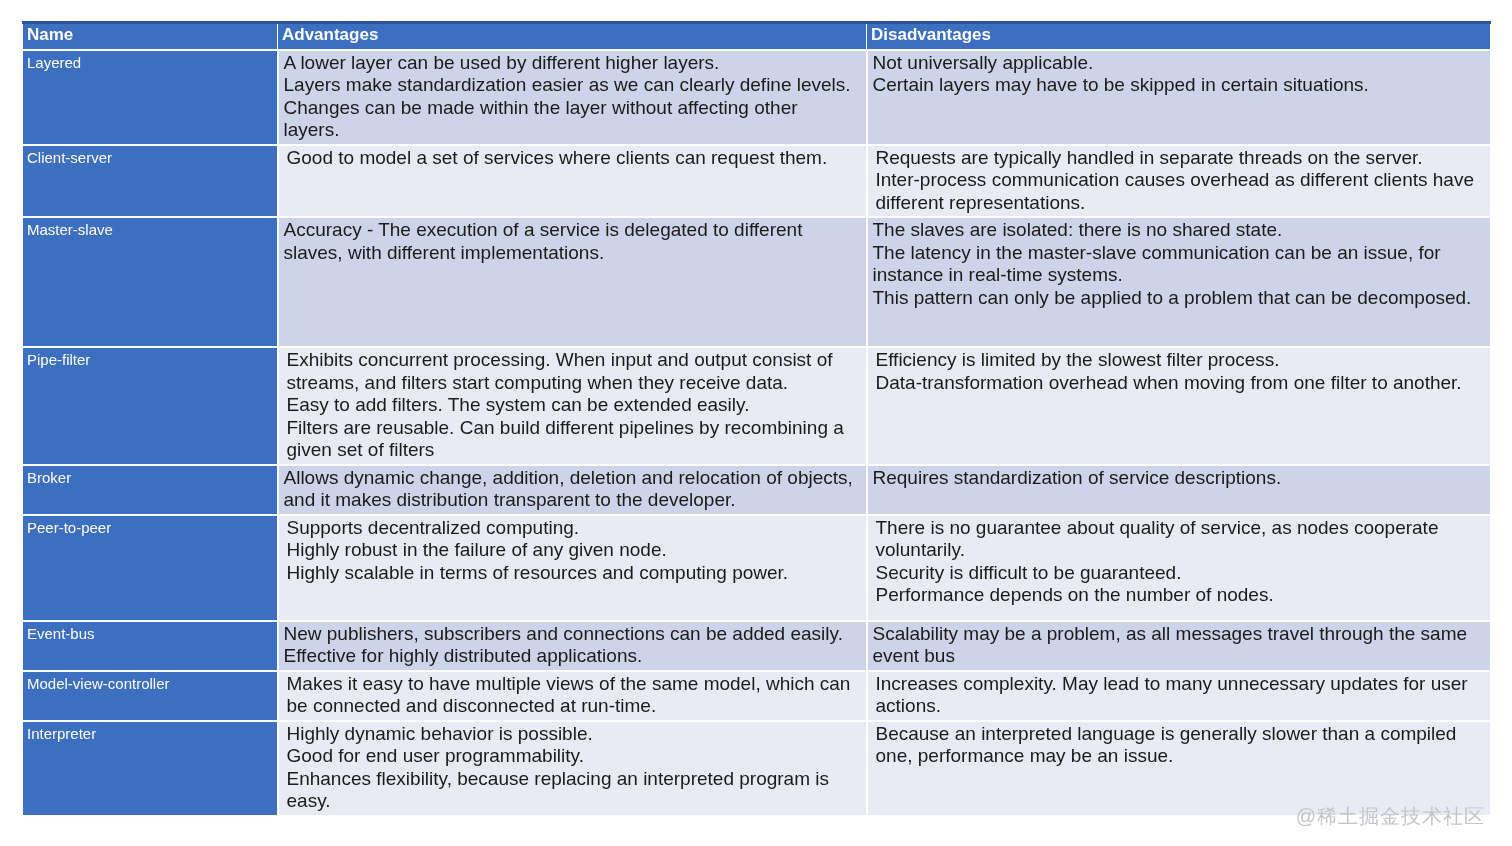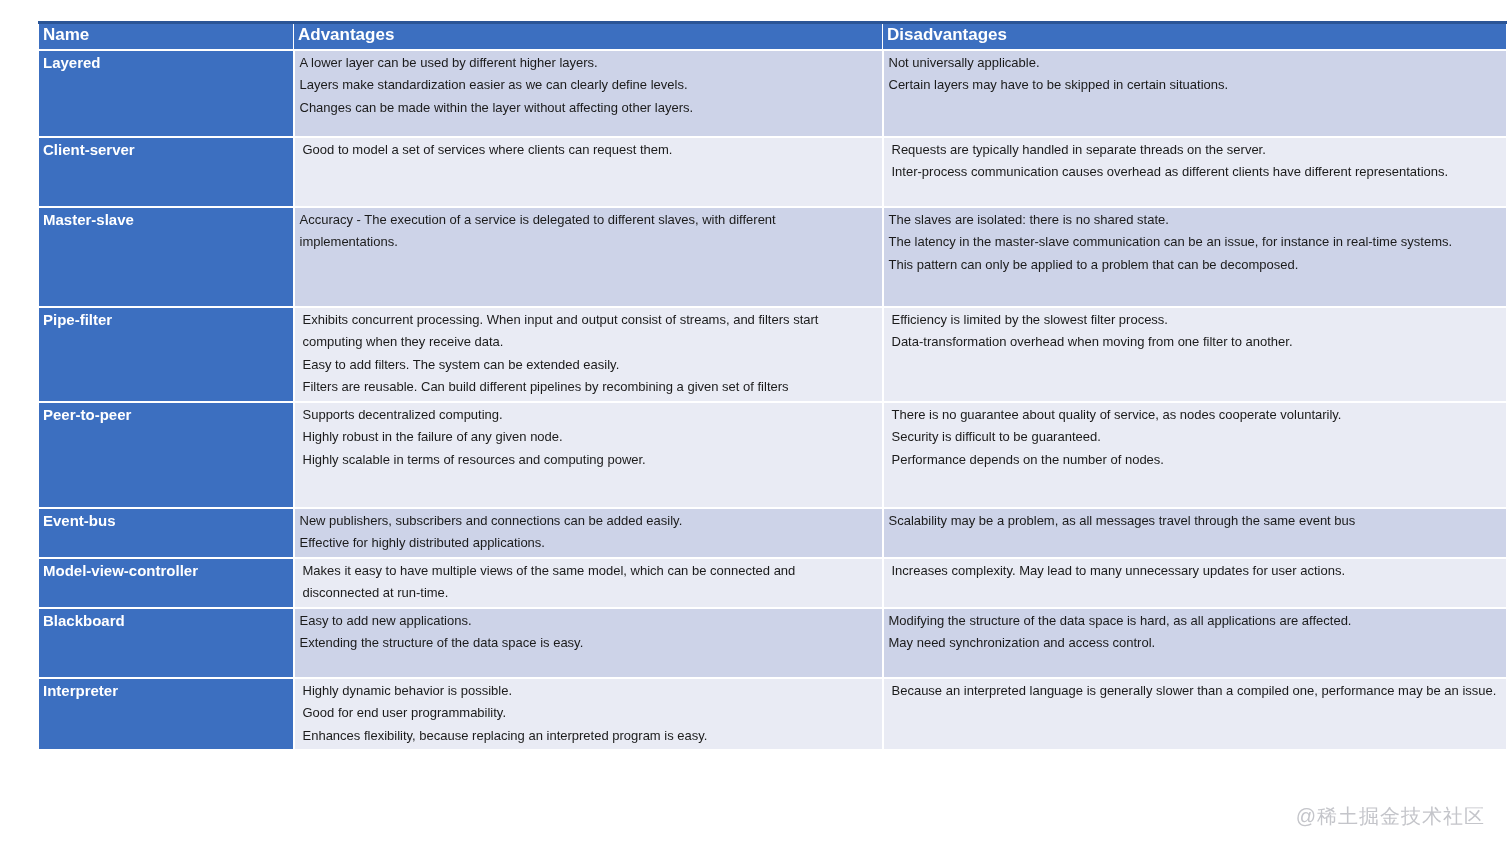--- a/index.html
+++ b/index.html
@@ -1,21 +1,21 @@
 <!DOCTYPE html>
 <html><head>
 <meta charset="utf-8">
 <style>
   * { margin: 0; padding: 0; box-sizing: border-box; }
   html, body { width: 1512px; height: 846px; background: #ffffff; overflow: hidden; }
   body { font-family: "Liberation Sans", "DejaVu Sans", sans-serif; position: relative; }
 
   .table-wrap {
     position: absolute;
-    left: 38px;
+    left: 22px;
     top: 21px;
     width: 1468px;
   }
 
   table.pattern-table {
     border-collapse: collapse;
     table-layout: fixed;
     width: 100%;
   }
 
@@ -37,30 +37,30 @@
     height: 24px;
     border-top: 3px solid #2B5596;
     border-left-width: 1px;
     border-right-width: 1px;
   }
 
   
   .pattern-table tbody th.name-cell {
     background: #3C6FC0;
     color: #ffffff;
-    font-weight: bold;
+    font-weight: normal;
     font-size: 15px;
     line-height: 22px;
     padding: 1px 4px 2px 4px;
     border-left-width: 1px;
   }
 
   
   .pattern-table tbody td {
-    font-size: 13px;
+    font-size: 19px;
     line-height: 22.5px;
     color: #1b1b1b;
     padding: 1px 8px 2px 5px;
     white-space: pre-line;
     border-right-width: 1px;
     margin-left: 32px;
   }
 
   tr.band-dark td  { background: #CDD3E8; }
   tr.band-light td { background: #E9EBF4; padding-left: 8px; }
@@ -100,34 +100,39 @@
 Changes can be made within the layer without affecting other layers.</td>
         <td>Not universally applicable.
 Certain layers may have to be skipped in certain situations.</td>
       </tr>
       <tr class="band-light" style="height:70px">
         <th class="name-cell">Client-server</th>
         <td>Good to model a set of services where clients can request them.</td>
         <td>Requests are typically handled in separate threads on the server.
 Inter-process communication causes overhead as different clients have different representations.</td>
       </tr>
-      <tr class="band-dark" style="height:100px">
+      <tr class="band-dark" style="height:130px">
         <th class="name-cell">Master-slave</th>
         <td>Accuracy - The execution of a service is delegated to different slaves, with different implementations.</td>
         <td>The slaves are isolated: there is no shared state.
 The latency in the master-slave communication can be an issue, for instance in real-time systems.
 This pattern can only be applied to a problem that can be decomposed.</td>
       </tr>
       <tr class="band-light" style="height:90px">
         <th class="name-cell">Pipe-filter</th>
         <td>Exhibits concurrent processing. When input and output consist of streams, and filters start computing when they receive data.
 Easy to add filters. The system can be extended easily.
 Filters are reusable. Can build different pipelines by recombining a given set of filters</td>
         <td>Efficiency is limited by the slowest filter process.
 Data-transformation overhead when moving from one filter to another.</td>
+      </tr>
+      <tr class="band-dark" style="height:50px">
+        <th class="name-cell">Broker</th>
+        <td>Allows dynamic change, addition, deletion and relocation of objects, and it makes distribution transparent to the developer.</td>
+        <td>Requires standardization of service descriptions.</td>
       </tr>
       <tr class="band-light" style="height:106px">
         <th class="name-cell">Peer-to-peer</th>
         <td>Supports decentralized computing.
 Highly robust in the failure of any given node.
 Highly scalable in terms of resources and computing power.</td>
         <td>There is no guarantee about quality of service, as nodes cooperate voluntarily.
 Security is difficult to be guaranteed.
 Performance depends on the number of nodes.</td>
       </tr>
@@ -135,27 +140,20 @@
         <th class="name-cell">Event-bus</th>
         <td>New publishers, subscribers and connections can be added easily.
 Effective for highly distributed applications.</td>
         <td>Scalability may be a problem, as all messages travel through the same event bus</td>
       </tr>
       <tr class="band-light" style="height:46px">
         <th class="name-cell">Model-view-controller</th>
         <td>Makes it easy to have multiple views of the same model, which can be connected and disconnected at run-time.</td>
         <td>Increases complexity. May lead to many unnecessary updates for user actions.</td>
       </tr>
-      <tr class="band-dark" style="height:70px">
-        <th class="name-cell">Blackboard</th>
-        <td>Easy to add new applications.
-Extending the structure of the data space is easy.</td>
-        <td>Modifying the structure of the data space is hard, as all applications are affected.
-May need synchronization and access control.</td>
-      </tr>
       <tr class="band-light" style="height:70px">
         <th class="name-cell">Interpreter</th>
         <td>Highly dynamic behavior is possible.
 Good for end user programmability.
 Enhances flexibility, because replacing an interpreted program is easy.</td>
         <td>Because an interpreted language is generally slower than a compiled one, performance may be an issue.</td>
       </tr>
     </tbody>
   </table>
 </div>

